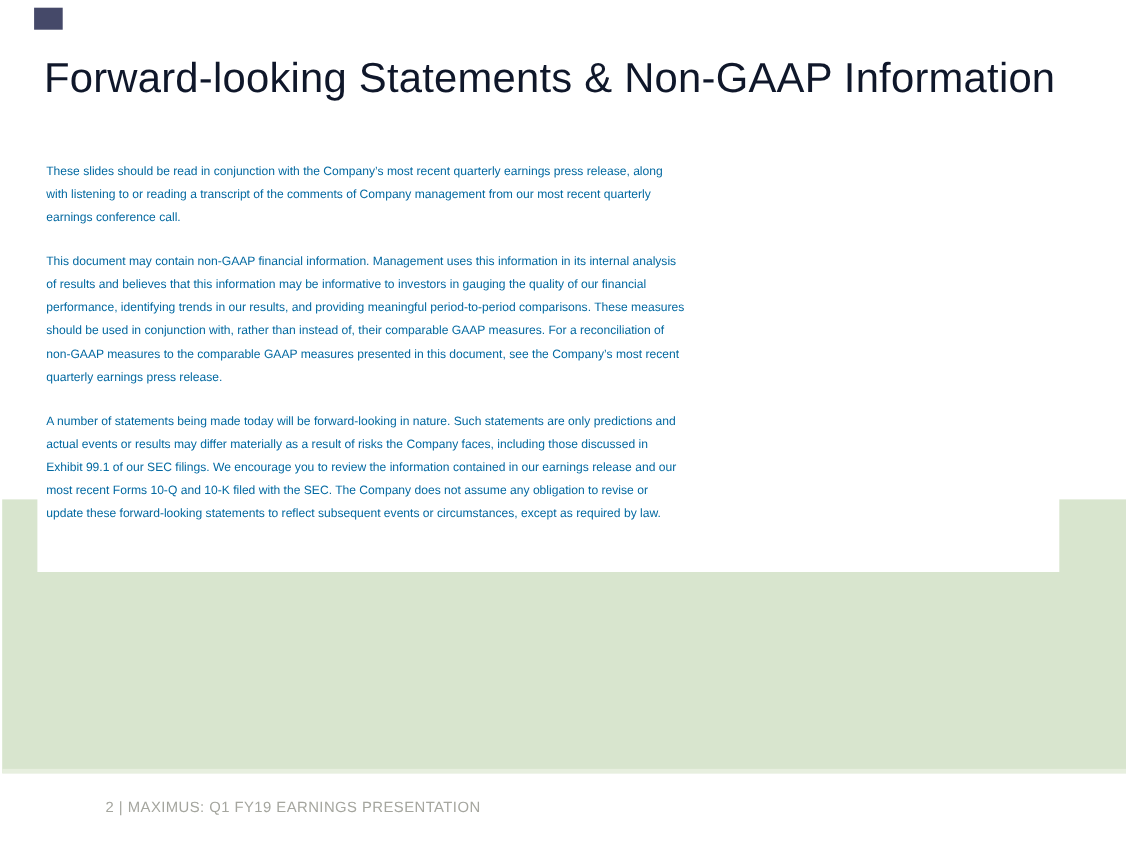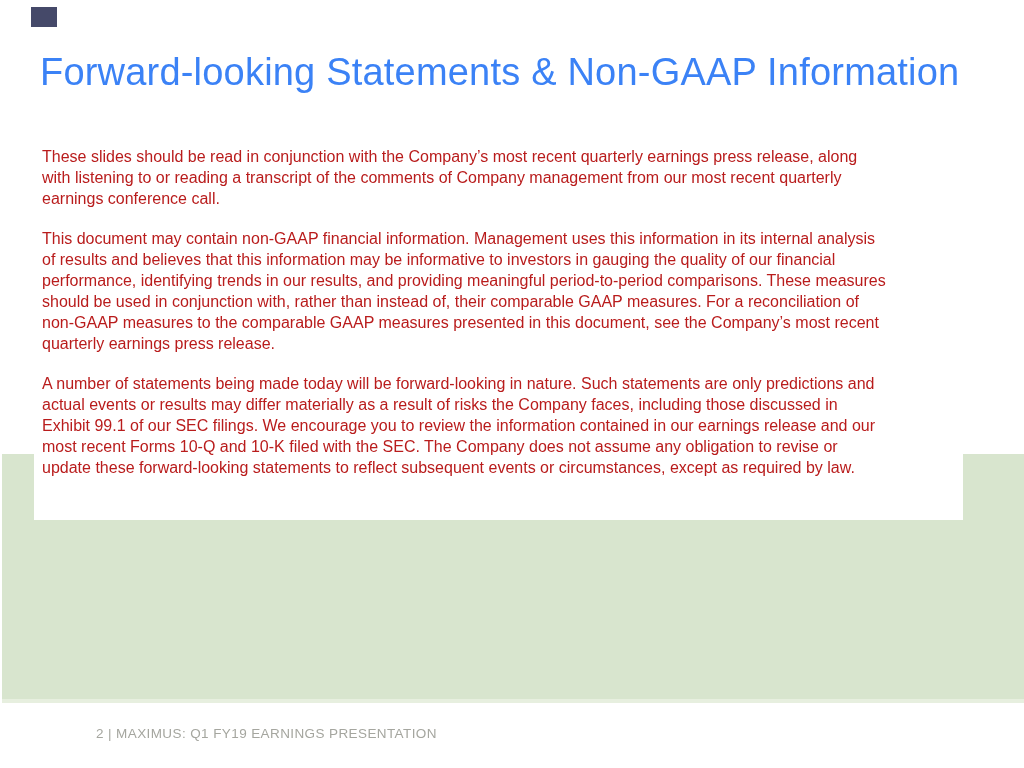--- a/index.html
+++ b/index.html
@@ -26,21 +26,21 @@
     background: #454969;
   }
   .slide-title {
     position: absolute;
     left: 40px;
     top: 51px;
     margin: 0;
     font-size: 38px;
     font-weight: 400;
     letter-spacing: 0.2px;
-    color: #3b82f6;
+    color: #0f172a;
     white-space: nowrap;
   }
   .green-band {
     position: absolute;
     left: 2px;
     right: 0;
     top: 454px;
     height: 245px;
     background: #d8e5ce;
     border-bottom: 4px solid #e7efdf;
@@ -51,22 +51,22 @@
     top: 140px;
     width: 929px;
     height: 380px;
     background: #ffffff;
   }
   .body-text {
     position: absolute;
     left: 42px;
     top: 146px;
     width: 905px;
-    color: #b91c1c;
-    font-size: 16px;
+    color: #0369a1;
+    font-size: 11px;
     line-height: 21px;
   }
   .body-text p {
     margin: 0 0 19px 0;
     white-space: pre-line;
   }
   .footer-text {
     position: absolute;
     left: 96px;
     top: 726px;

